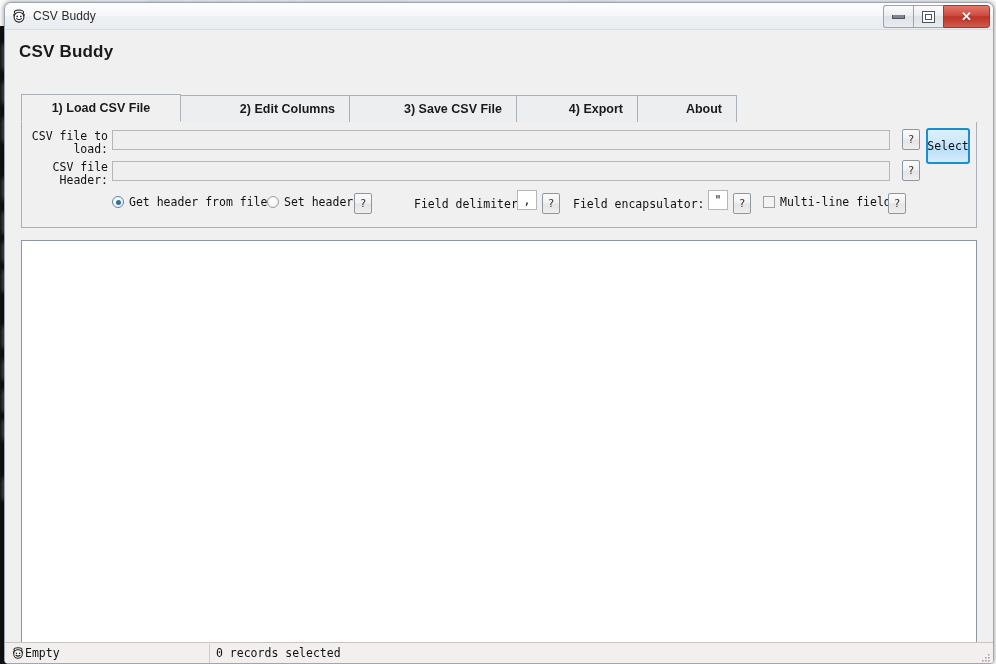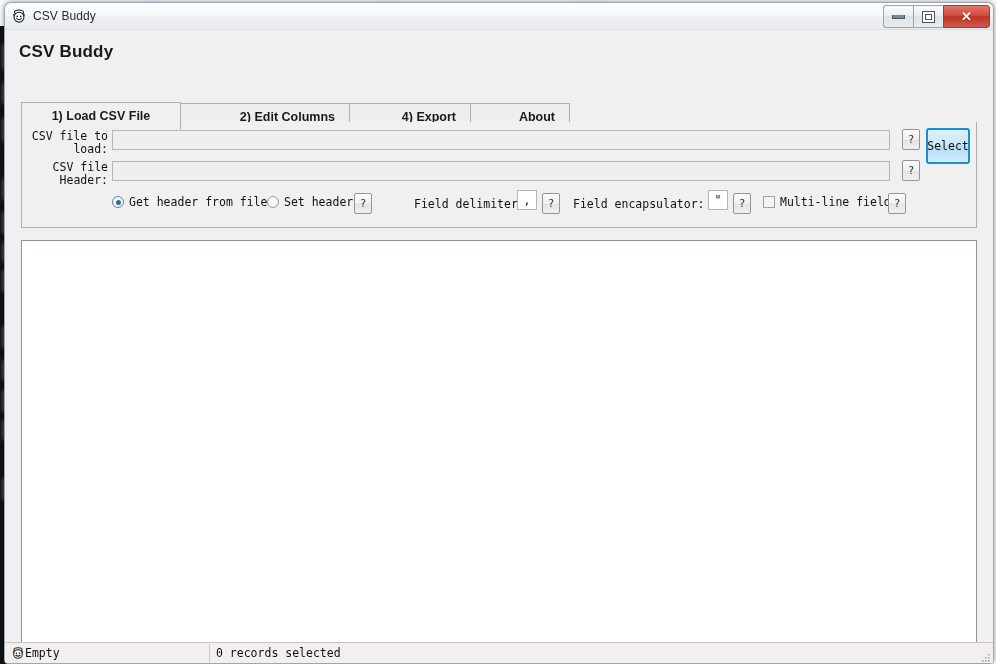--- a/index.html
+++ b/index.html
@@ -167,21 +167,20 @@
   
   .tabstrip {
     position: absolute;
     left: 16px;
     top: 64px;
     width: 956px;
     height: 28px;
     border-bottom: 1px solid #a9b0b8;
     display: flex;
     align-items: flex-end;
-    margin-top: 8px;
   }
   .tab {
     height: 27px;
     line-height: 26px;
     padding: 0 14px;
     font-size: 12.5px;
     font-weight: bold;
     color: #1a1a1a;
     background: #eceef0;
     border: 1px solid #a9b0b8;
@@ -465,20 +464,21 @@
       </div>
     </div>
 
     <div class="win-body">
 
       <div class="app-heading">CSV Buddy</div>
 
       <div class="tabstrip">
         <div class="tab tab-t0 active">1) Load CSV File</div>
         <div class="tab tab-t1">2) Edit Columns</div>
+        <div class="tab tab-t2">3) Save CSV File</div>
         <div class="tab tab-t3">4) Export</div>
         <div class="tab tab-t4">About</div>
       </div>
 
       <div class="options-panel">
 
         <div class="mono fld-label lbl-file">CSV file to
 load:</div>
         <input class="text-input inp-file" type="text" value="" style="">
         <button class="help-btn help-file">?</button>

